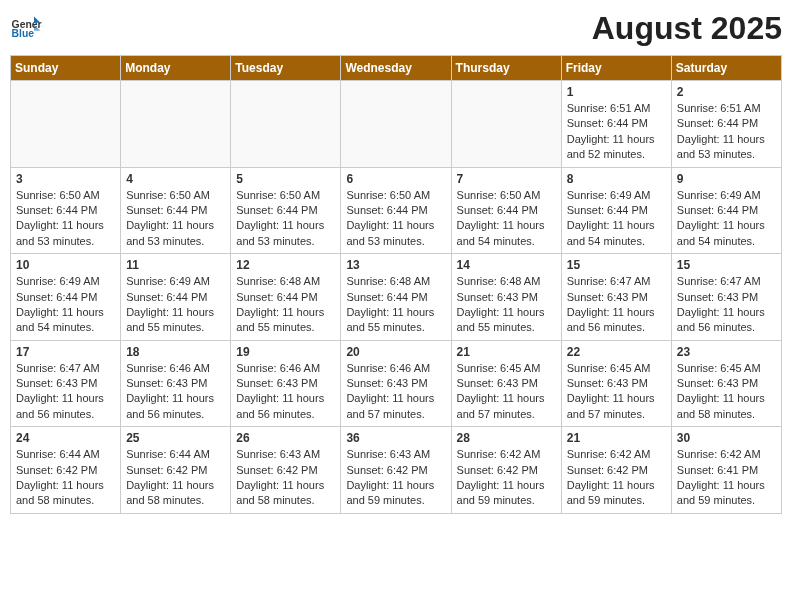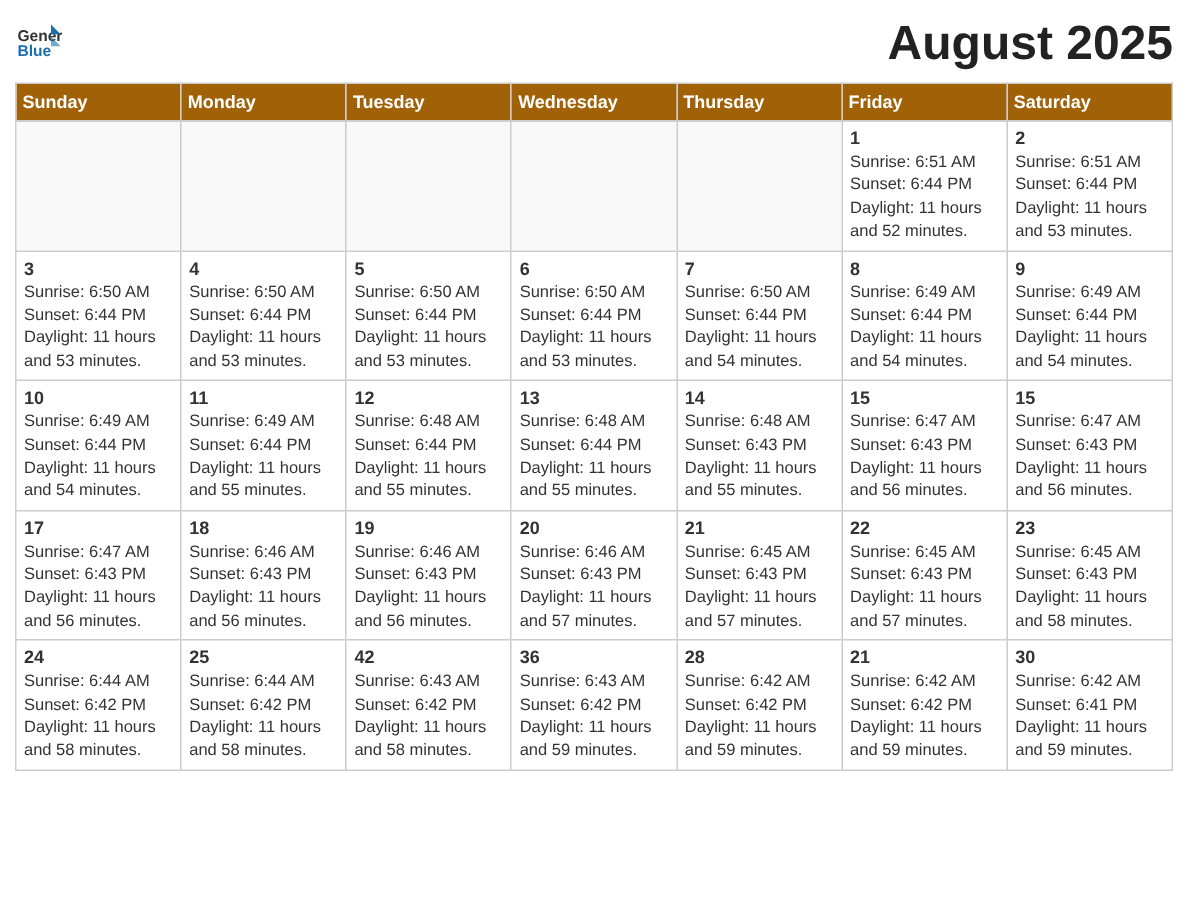--- a/index.html
+++ b/index.html
@@ -215,21 +215,21 @@
       <tr>
         <td>
           <div class="day-num">24</div>
           <div class="day-info">Sunrise: 6:44 AM<br>Sunset: 6:42 PM<br>Daylight: 11 hours and 58 minutes.</div>
         </td>
         <td>
           <div class="day-num">25</div>
           <div class="day-info">Sunrise: 6:44 AM<br>Sunset: 6:42 PM<br>Daylight: 11 hours and 58 minutes.</div>
         </td>
         <td>
-          <div class="day-num">42</div>
+          <div class="day-num">26</div>
           <div class="day-info">Sunrise: 6:43 AM<br>Sunset: 6:42 PM<br>Daylight: 11 hours and 58 minutes.</div>
         </td>
         <td>
           <div class="day-num">36</div>
           <div class="day-info">Sunrise: 6:43 AM<br>Sunset: 6:42 PM<br>Daylight: 11 hours and 59 minutes.</div>
         </td>
         <td>
           <div class="day-num">28</div>
           <div class="day-info">Sunrise: 6:42 AM<br>Sunset: 6:42 PM<br>Daylight: 11 hours and 59 minutes.</div>
         </td>

